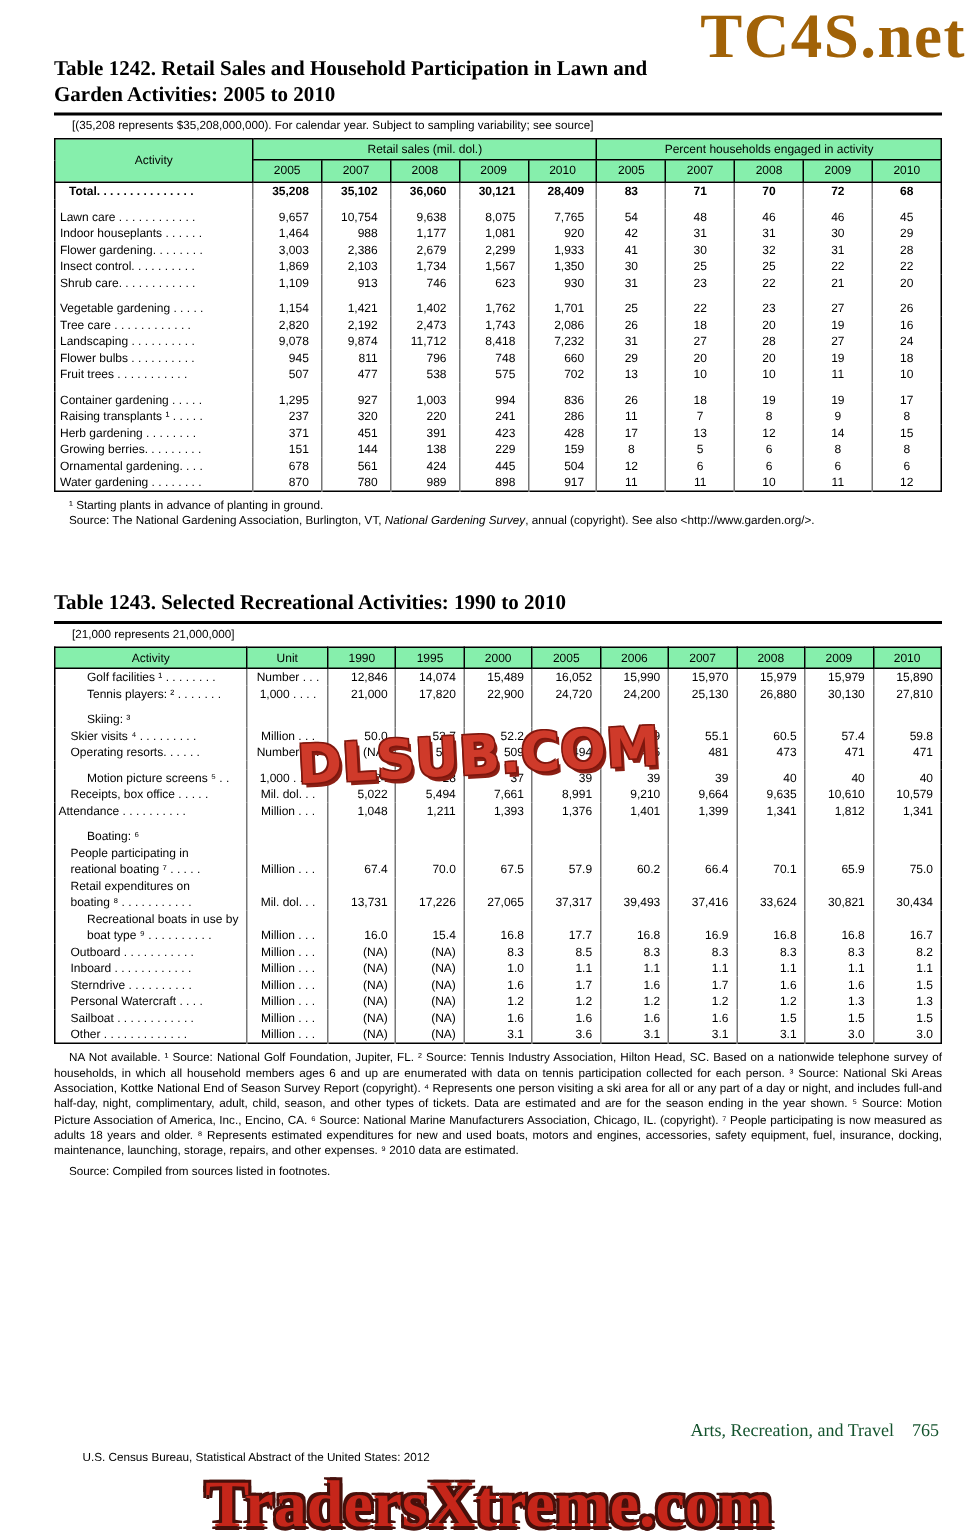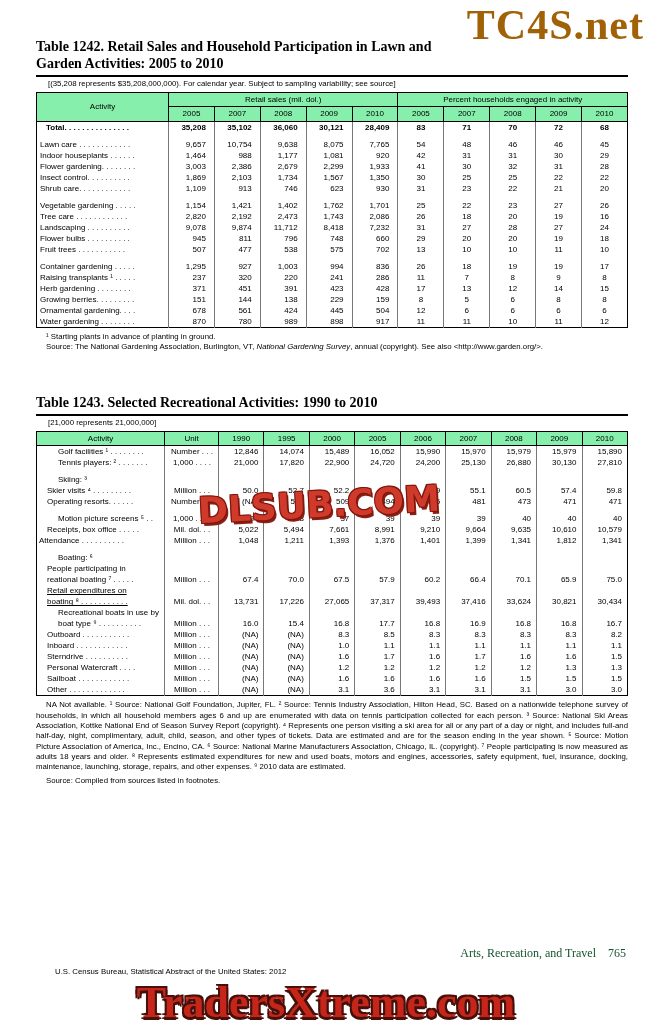--- a/index.html
+++ b/index.html
@@ -582,21 +582,21 @@
               <td class="val">70.0</td>
               <td class="val">67.5</td>
               <td class="val">57.9</td>
               <td class="val">60.2</td>
               <td class="val">66.4</td>
               <td class="val">70.1</td>
               <td class="val">65.9</td>
               <td class="val">75.0</td>
             </tr>
             <tr>
-              <td class="lab" style="padding-left: 10px; text-decoration: underline;">Retail expenditures on
+              <td class="lab" style="padding-left: 10px;">Retail expenditures on
 boating ⁸ . . . . . . . . . . .</td>
               <td class="unit">Mil. dol. . .</td>
               <td class="val">13,731</td>
               <td class="val">17,226</td>
               <td class="val">27,065</td>
               <td class="val">37,317</td>
               <td class="val">39,493</td>
               <td class="val">37,416</td>
               <td class="val">33,624</td>
               <td class="val">30,821</td>

